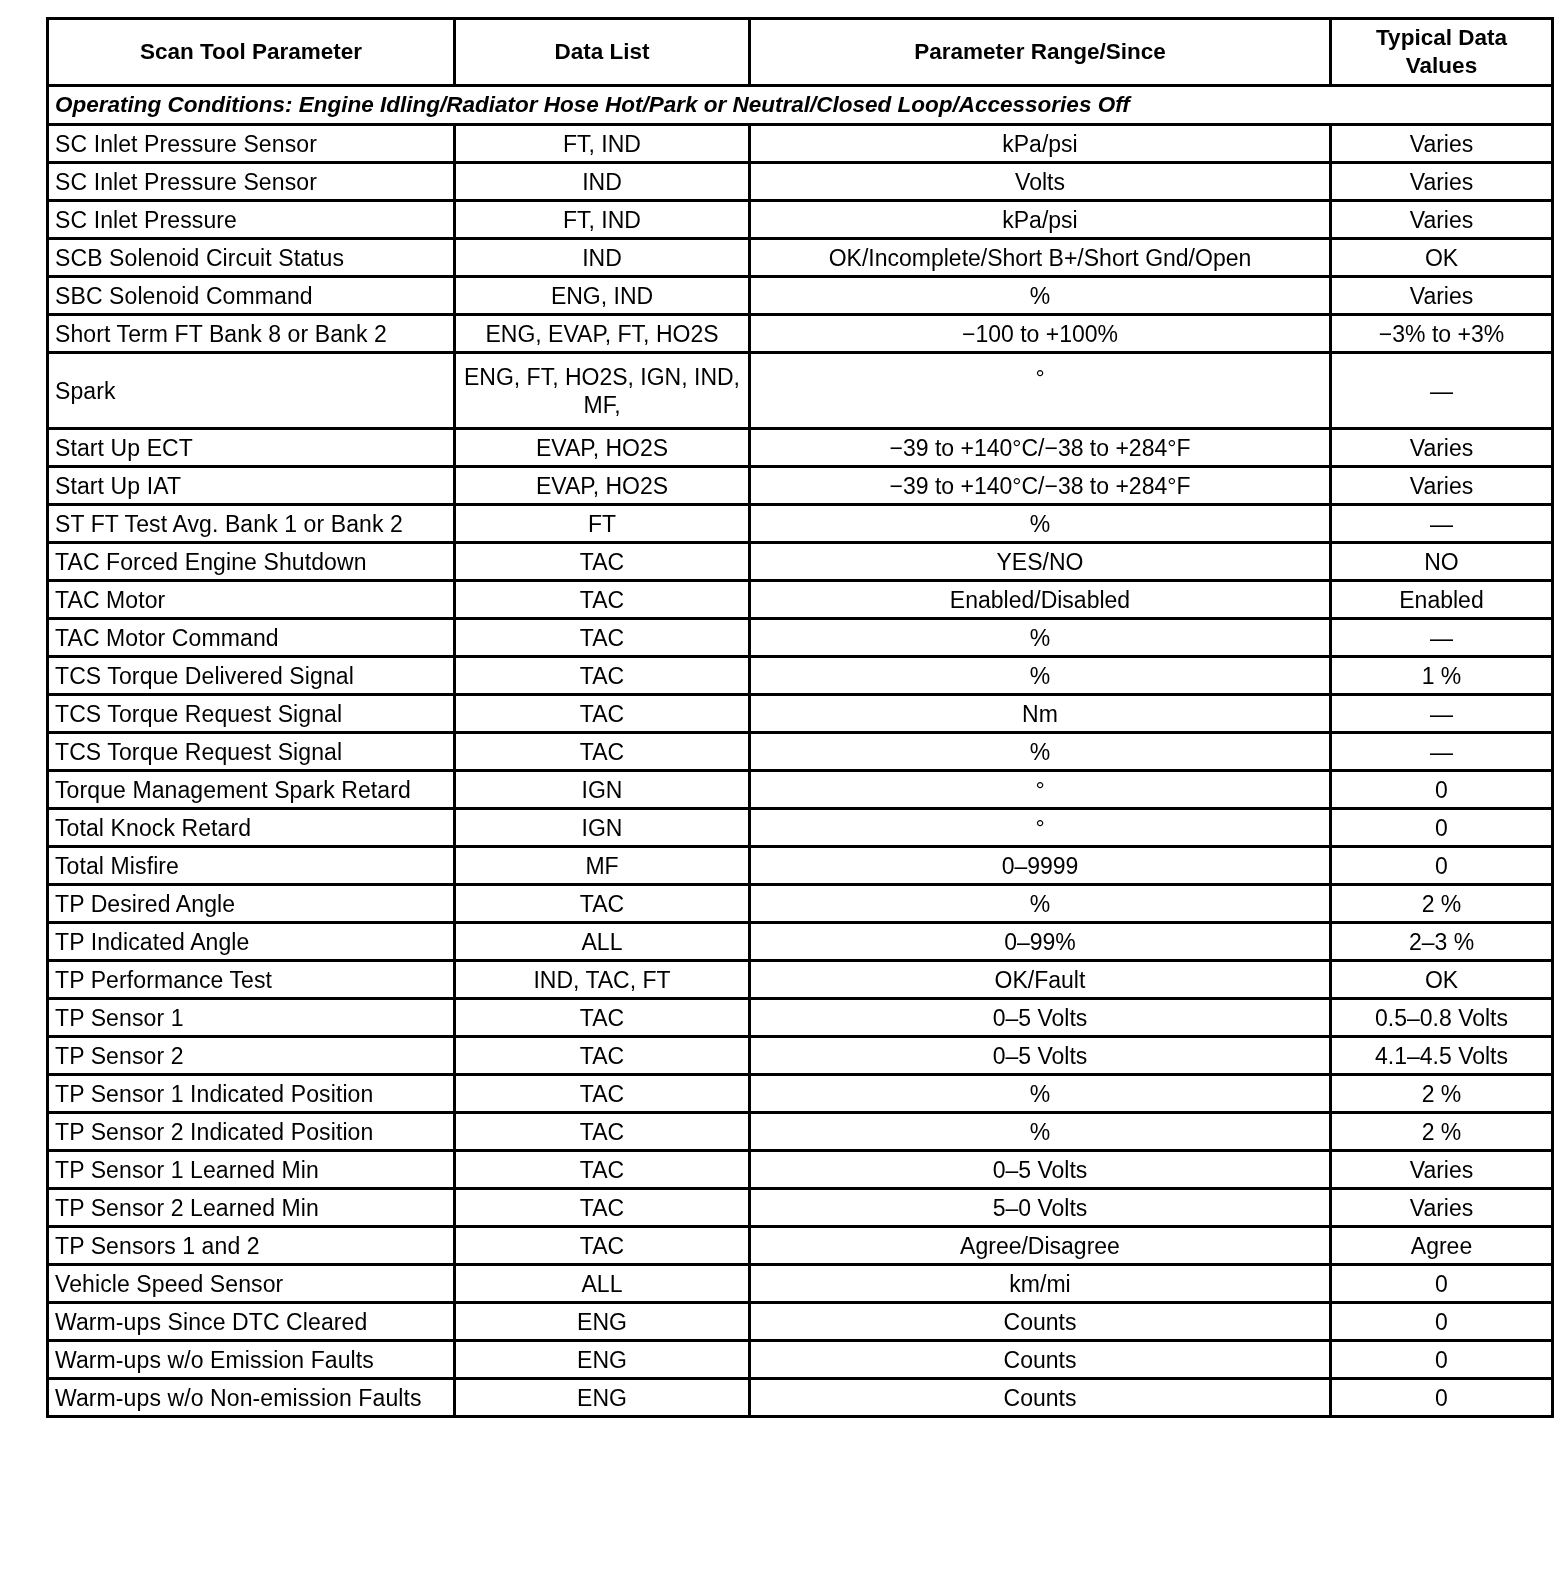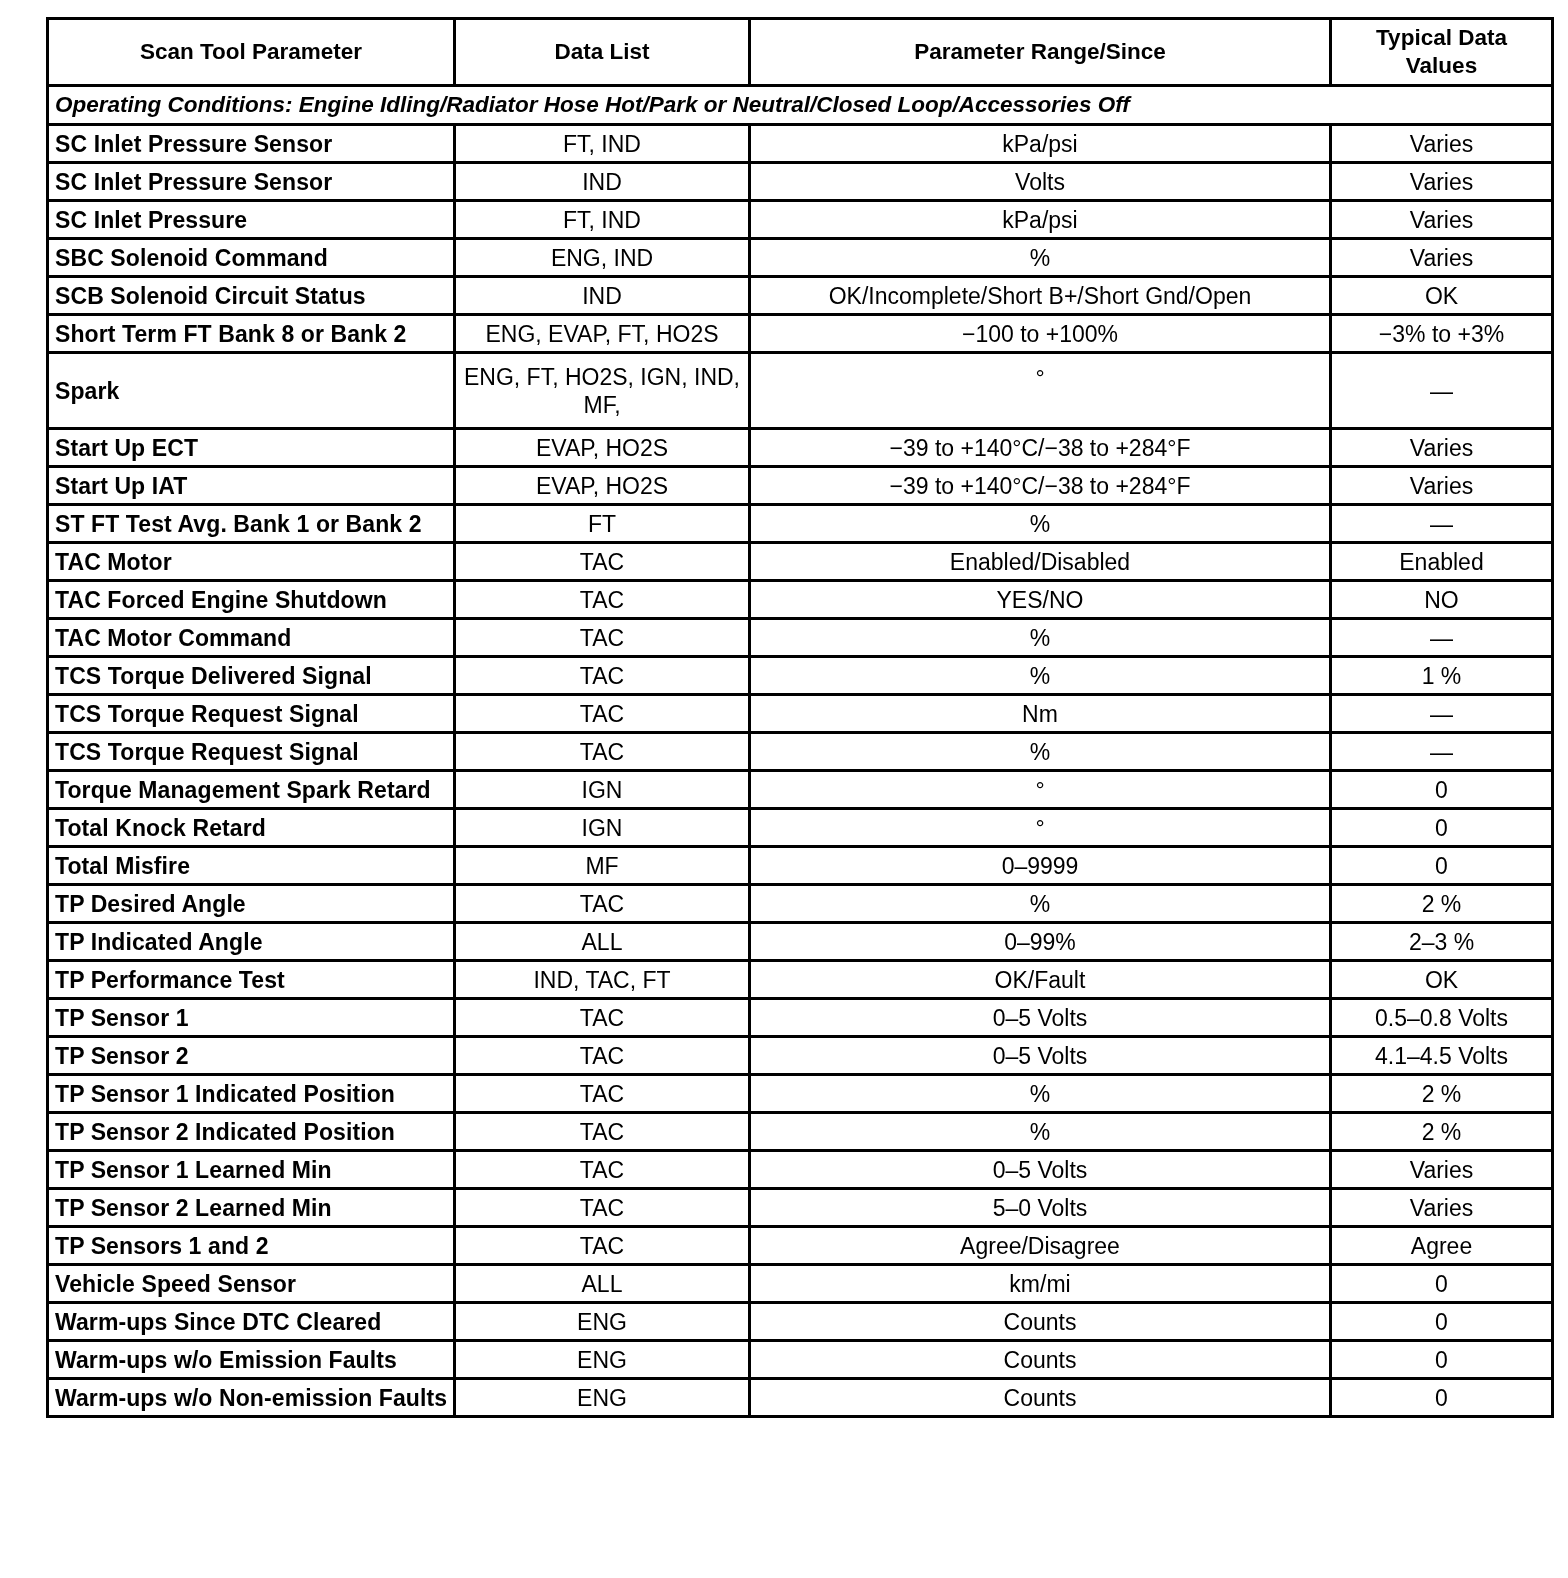--- a/index.html
+++ b/index.html
@@ -40,21 +40,21 @@
       white-space: nowrap;
       overflow: hidden;
     }
     th {
       font-weight: bold;
       text-align: center;
       height: 64px;
       white-space: normal;
       font-size: 22.5px;
     }
-    td.param { text-align: left; padding-left: 6px; letter-spacing: 0.1px; font-weight: bold; }
+    td.param { text-align: left; padding-left: 6px; letter-spacing: 0.1px; }
     td.center { text-align: center; }
     td.conditions {
       font-weight: bold;
       text-align: left;
       height: 36px;
       font-size: 22.5px;
       font-style: italic;
     }
     td.wrap { white-space: normal; }
     tr.tall td { height: 63px; }
@@ -95,32 +95,32 @@
     <td class="center units">Volts</td>
     <td class="center">Varies</td>
   </tr>
         <tr>
     <td class="param">SC Inlet Pressure</td>
     <td class="center">FT, IND</td>
     <td class="center units">kPa/psi</td>
     <td class="center">Varies</td>
   </tr>
         <tr>
-    <td class="param">SBC Solenoid Command</td>
-    <td class="center">ENG, IND</td>
-    <td class="center units">%</td>
-    <td class="center">Varies</td>
-  </tr>
-        <tr>
     <td class="param">SCB Solenoid Circuit Status</td>
     <td class="center">IND</td>
     <td class="center units">OK/Incomplete/Short B+/Short Gnd/Open</td>
     <td class="center">OK</td>
   </tr>
         <tr>
+    <td class="param">SBC Solenoid Command</td>
+    <td class="center">ENG, IND</td>
+    <td class="center units">%</td>
+    <td class="center">Varies</td>
+  </tr>
+        <tr>
     <td class="param">Short Term FT Bank 8 or Bank 2</td>
     <td class="center">ENG, EVAP, FT, HO2S</td>
     <td class="center units">−100 to +100%</td>
     <td class="center">−3% to +3%</td>
   </tr>
         <tr class="tall">
     <td class="param">Spark</td>
     <td class="center wrap">ENG, FT, HO2S, IGN, IND, MF,</td>
     <td class="center units">°</td>
     <td class="center">—</td>
@@ -137,30 +137,30 @@
     <td class="center units">−39 to +140°C/−38 to +284°F</td>
     <td class="center">Varies</td>
   </tr>
         <tr>
     <td class="param">ST FT Test Avg. Bank 1 or Bank 2</td>
     <td class="center">FT</td>
     <td class="center units">%</td>
     <td class="center">—</td>
   </tr>
         <tr>
+    <td class="param">TAC Forced Engine Shutdown</td>
+    <td class="center">TAC</td>
+    <td class="center units">YES/NO</td>
+    <td class="center">NO</td>
+  </tr>
+        <tr>
     <td class="param">TAC Motor</td>
     <td class="center">TAC</td>
     <td class="center units">Enabled/Disabled</td>
     <td class="center">Enabled</td>
-  </tr>
-        <tr>
-    <td class="param">TAC Forced Engine Shutdown</td>
-    <td class="center">TAC</td>
-    <td class="center units">YES/NO</td>
-    <td class="center">NO</td>
   </tr>
         <tr>
     <td class="param">TAC Motor Command</td>
     <td class="center">TAC</td>
     <td class="center units">%</td>
     <td class="center">—</td>
   </tr>
         <tr>
     <td class="param">TCS Torque Delivered Signal</td>
     <td class="center">TAC</td>

